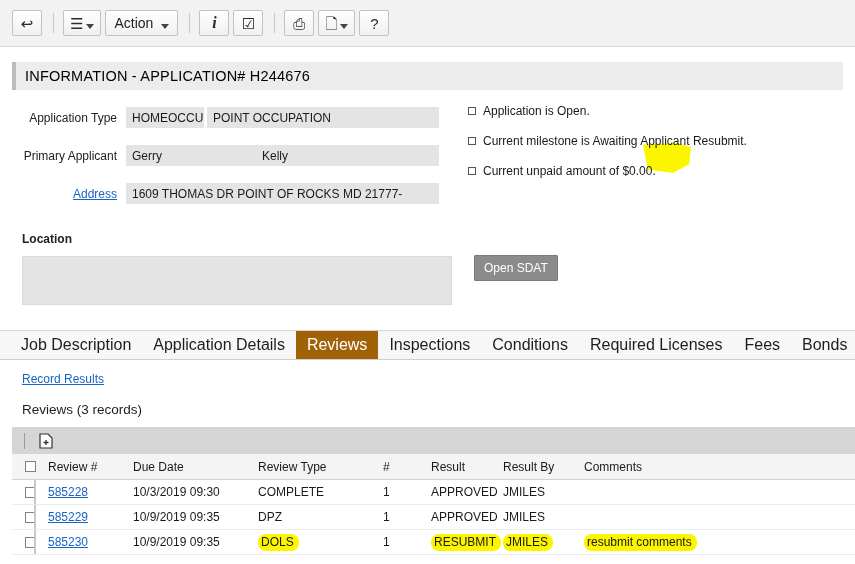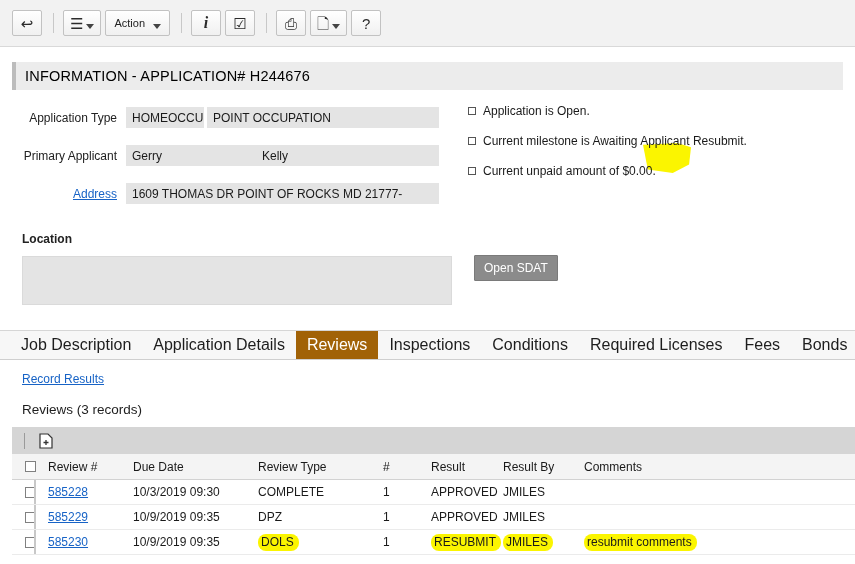--- a/index.html
+++ b/index.html
@@ -31,21 +31,21 @@
     background: linear-gradient(#ffffff, #f0f0f0);
     border: 1px solid #c2c2c2;
     border-radius: 2px;
     display: inline-flex;
     align-items: center;
     justify-content: center;
     padding: 0 6px;
     margin-right: 4px;
     cursor: pointer;
   }
-  .tb-btn.labeled { font-size: 11px; color: #222; gap: 5px; padding: 0 8px; }
+  .tb-btn.labeled { font-size: 14px; color: #222; gap: 5px; padding: 0 8px; }
   .tb-sep {
     width: 1px; height: 20px; background: #c8c8c8;
     margin: 0 9px 0 7px; display: inline-block;
   }
   .caret {
     width: 0; height: 0;
     border-left: 4px solid transparent;
     border-right: 4px solid transparent;
     border-top: 5px solid #444;
     display: inline-block;

